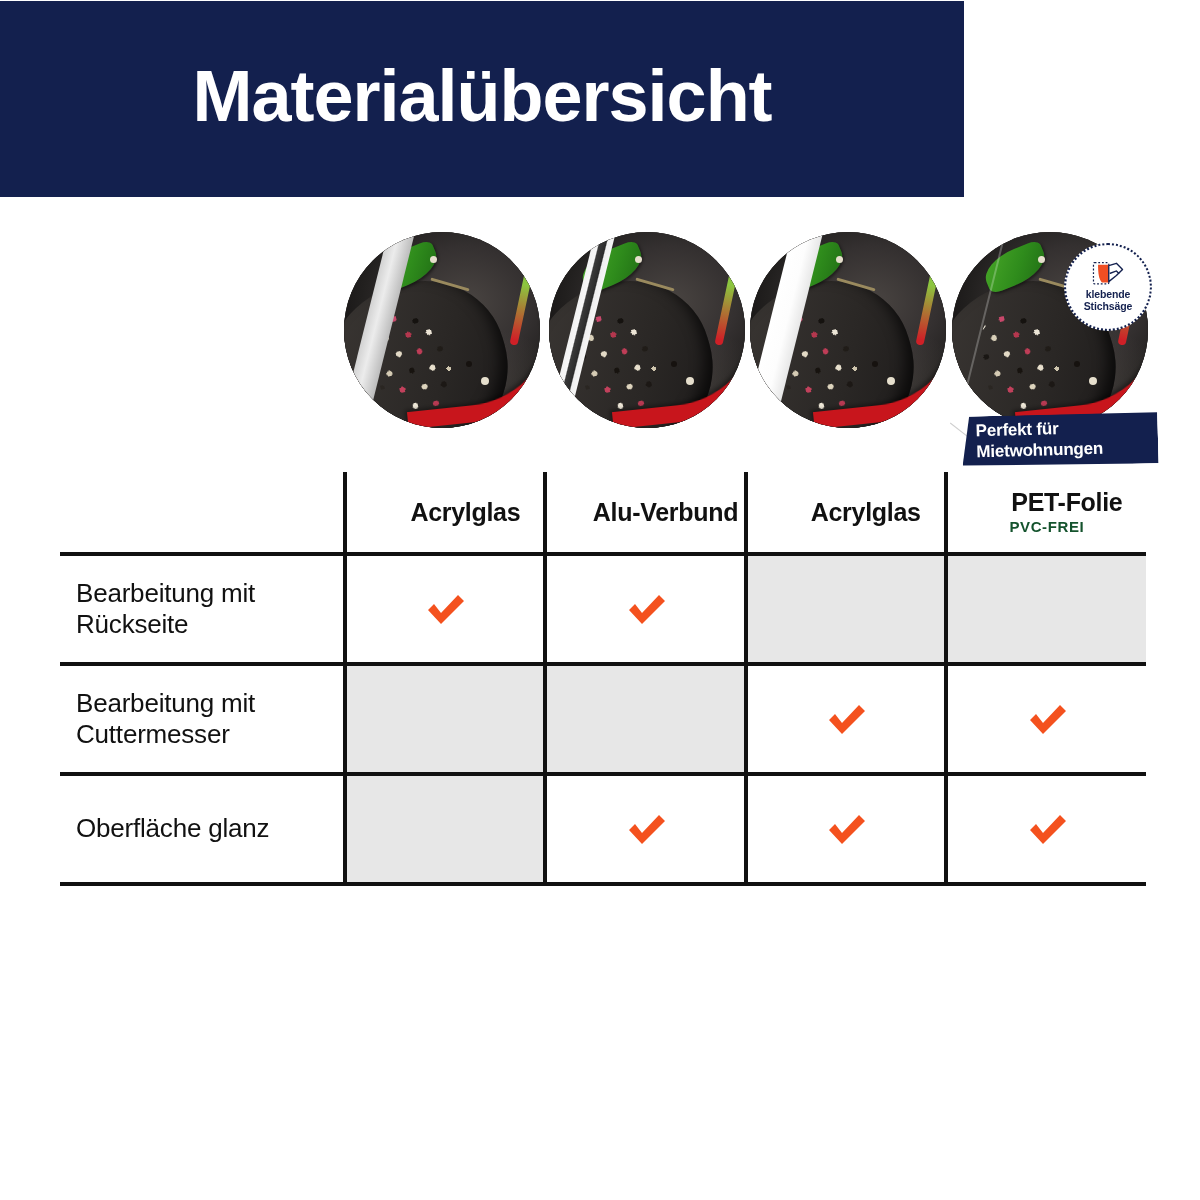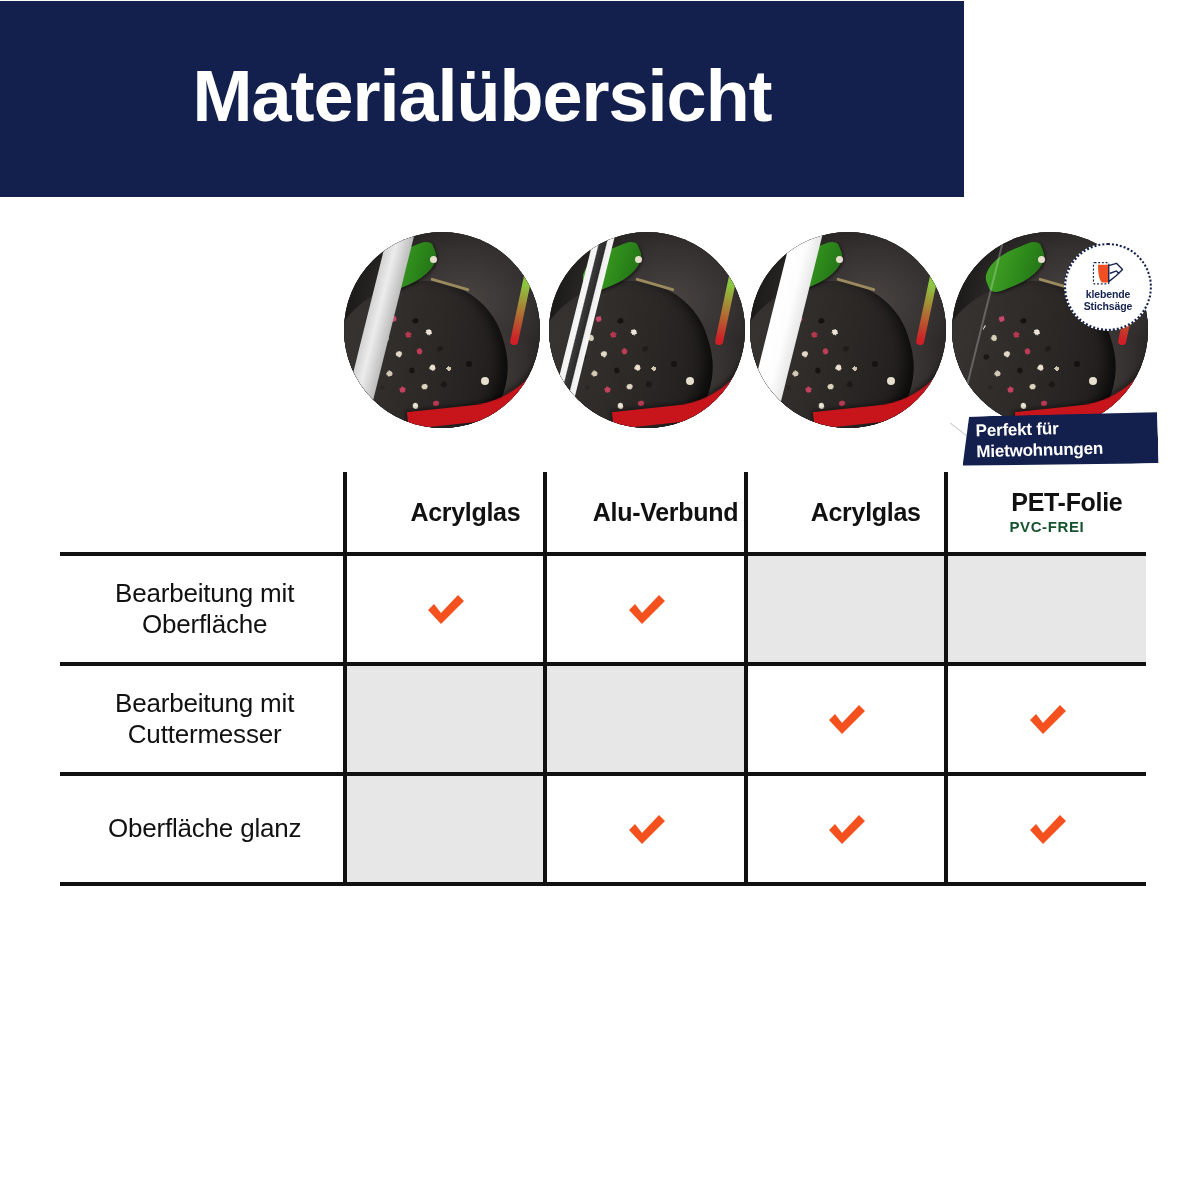--- a/index.html
+++ b/index.html
@@ -322,21 +322,20 @@
     color: #14532d;
     letter-spacing: 0.6px;
     margin-top: 3px;
   }
 
   
   .body-row td {
     height: 106px;
     border-bottom: 4px solid #111111;
     border-left: 4px solid #111111;
-    text-align: center;
   }
   .body-row.last td {
     border-bottom: 0;
   }
   .body-row td.rowlabel {
     border-left: 0;
     padding: 0 10px 0 16px;
     font-size: 26px;
     color: #111111;
     line-height: 1.2;
@@ -481,21 +480,21 @@
             <div class="mat-name">PET-Folie</div>
             <div class="mat-sub">PVC-FREI</div>
           </th>
         </tr>
       </thead>
       <tbody>
 
         <tr class="body-row">
           <td class="rowlabel">
             <div>Bearbeitung mit</div>
-            <div>Oberfläche</div>
+            <div>Rückseite</div>
           </td>
           <td>
             <div class="cell">
               <svg class="check" viewBox="0 0 46 40">
                   <path d="M6 21 L12 15 L19 24 L36 6 L42 12 L19 35 Z" fill="#f4511e"></path>
                 </svg>
             </div>
           </td>
           <td>
             <div class="cell">

